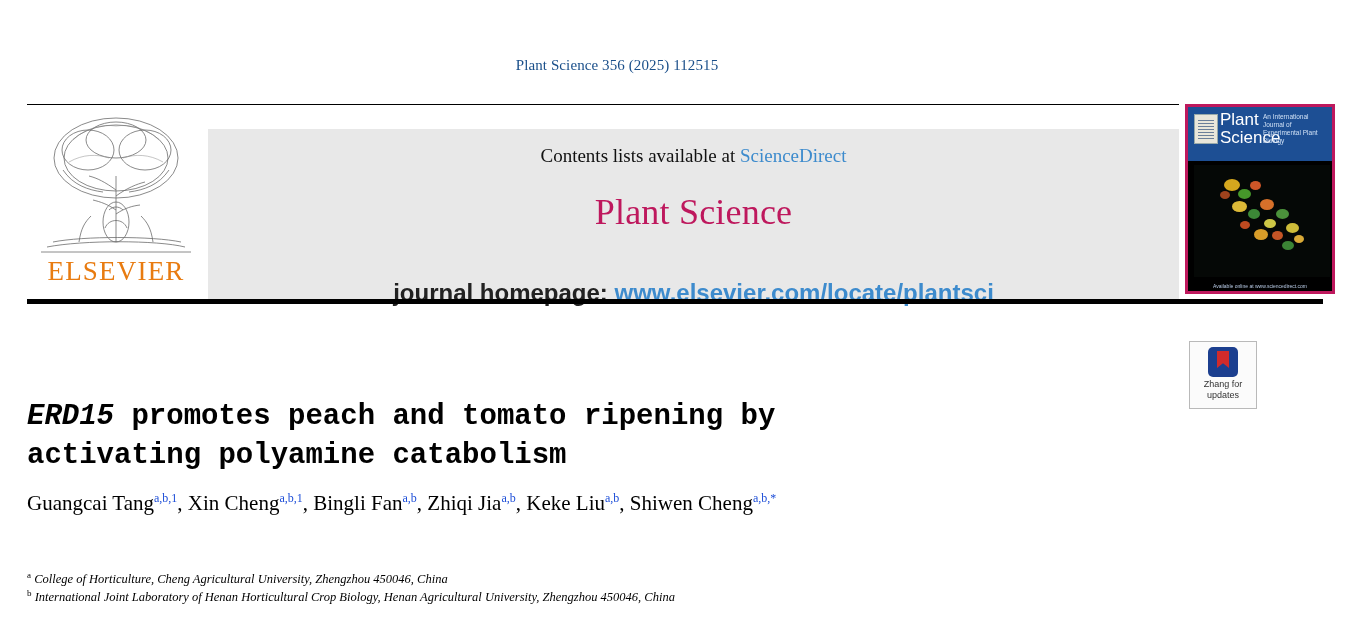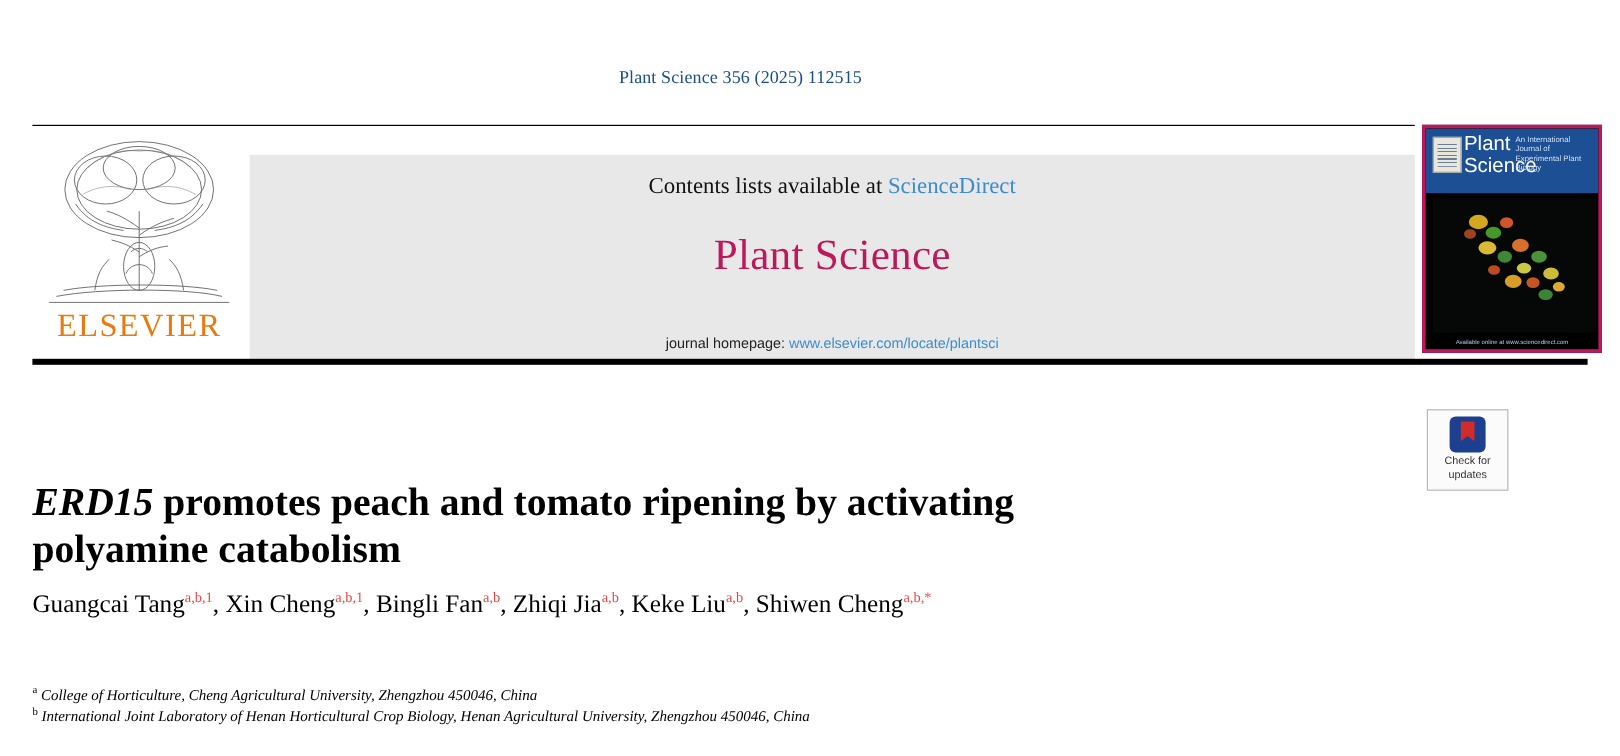--- a/index.html
+++ b/index.html
@@ -120,23 +120,24 @@
     font-family: "Liberation Serif", serif;
     color: #be185d;
     letter-spacing: 0.2px;
   }
   .homepage-line {
     position: absolute;
     left: 0;
     top: 150px;
     width: 971px;
     text-align: center;
-    font-size: 12px;
+    font-size: 24px;
     font-family: "Liberation Sans", sans-serif;
     color: #222;
+    font-weight: bold;
   }
   .homepage-line a {
     color: #3d8bcd;
     text-decoration: none;
   }
 
   
   .cover {
     position: absolute;
     left: 1158px;
@@ -260,40 +261,40 @@
     line-height: 11px;
     color: #333;
   }
 
   
   .article-title {
     position: absolute;
     left: 27px;
     top: 378px;
     width: 920px;
-    font-family: Liberation Serif, serif;
-    font-size: 33px;
+    font-family: Liberation Mono, monospace;
+    font-size: 29px;
     line-height: 39px;
     color: #000;
   }
   .article-title .it { font-style: italic; }
 
   .authors {
     position: absolute;
     left: 27px;
     top: 488px;
     width: 1000px;
     font-family: "Liberation Serif", serif;
     font-size: 21px;
     line-height: 31px;
     color: #000;
   }
   .authors sup {
     font-size: 12px;
-    color: #ef4444;
+    color: #1d4ed8;
     vertical-align: super;
     line-height: 0;
   }
 
   .affiliations {
     position: absolute;
     left: 27px;
     top: 570px;
     width: 1100px;
     font-family: "Liberation Serif", serif;
@@ -391,21 +392,21 @@
       </div>
       <div class="cover-footer">Available online at www.sciencedirect.com</div>
     </div>
 
     <div class="rule-bottom"></div>
   </div>
 
   <div class="crossmark">
     <div class="cm-icon"></div>
     <div class="cm-text">
-      <div>Check for</div>
+      <div>Zhang for</div>
       <div>updates</div>
     </div>
   </div>
 
   <h1 class="article-title"><span class="it">ERD15</span><span> promotes peach and tomato ripening by activating polyamine catabolism</span></h1>
 
   <div class="authors">
     <span><span>Guangcai Tang</span><sup>a,b,1</sup><span>, </span></span><span><span>Xin Cheng</span><sup>a,b,1</sup><span>, </span></span><span><span>Bingli Fan</span><sup>a,b</sup><span>, </span></span><span><span>Zhiqi Jia</span><sup>a,b</sup><span>, </span></span><span><span>Keke Liu</span><sup>a,b</sup><span>, </span></span><span><span>Shiwen Cheng</span><sup>a,b,*</sup></span>
   </div>
 

